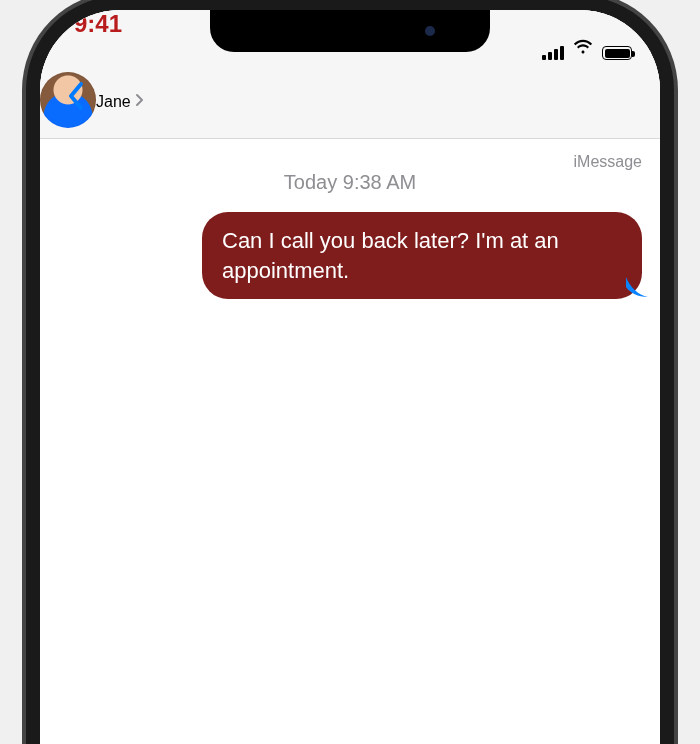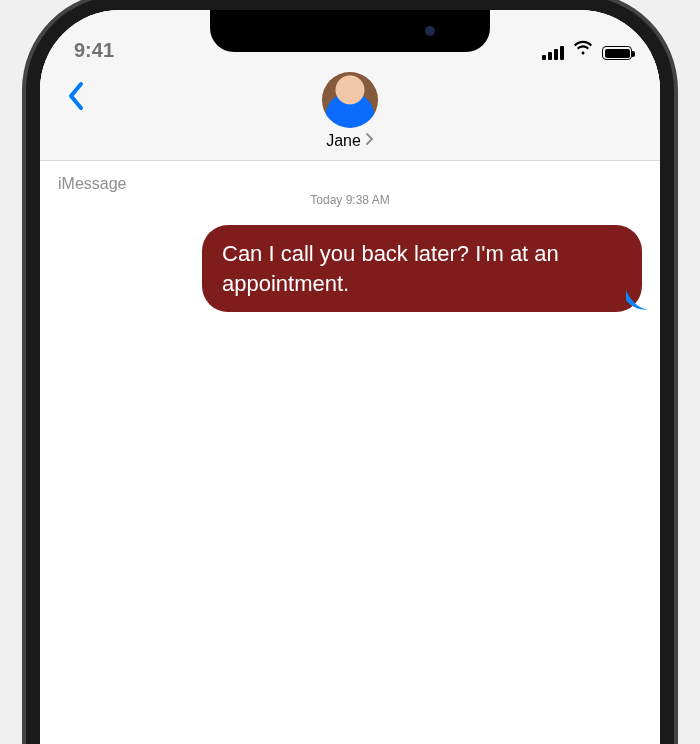--- a/index.html
+++ b/index.html
@@ -66,25 +66,24 @@
     background: #f6f6f7;
     border-bottom: 1px solid #d9d9db;
   }
 
   
   .status-bar {
     position: relative;
     height: 56px;
     padding: 0 28px 0 34px;
     display: flex;
-    align-items: flex-end;
     justify-content: space-between;
-    font-size: 20px;
+    font-size: 24px;
     font-weight: 600;
-    color:#737373;
+    color:#b91c1c;
   }
   .status-left { padding-bottom: 4px; }
   .status-right {
     display: flex;
     align-items: flex-end;
     gap: 8px;
     padding-bottom: 6px;
   }
 
   
@@ -114,21 +113,21 @@
     position:absolute;
     inset:1.5px;
     background:#000;
     border-radius:2px;
   }
 
   
   .header {
     position: relative;
     display: flex;
-    flex-direction: column;
+    flex-direction: row;
     align-items: center;
     padding: 6px 0 10px;
   }
   .back {
     position: absolute;
     left: 14px;
     top: 8px;
     width: 44px;
     height: 44px;
     display:flex;
@@ -160,28 +159,28 @@
   .contact-row .chev{ color:#8e8e93; }
 
   
   .conversation {
     flex:1;
     background:#fff;
     padding: 14px 18px 0;
     overflow:hidden;
   }
   .thread-label{
-    text-align:left;
+    text-align:right;
     color:#8e8e93;
     font-size:16px;
   }
   .thread-time{
     text-align:center;
     color:#8e8e93;
-    font-size:12px;
+    font-size:20px;
     margin-bottom:18px;
   }
 
   .bubble-row { display:flex; justify-content:flex-end; }
   .bubble {
     position:relative;
     max-width: 440px;
     background:#7f1d1d;
     color:#fff;
     font-size:22px;

